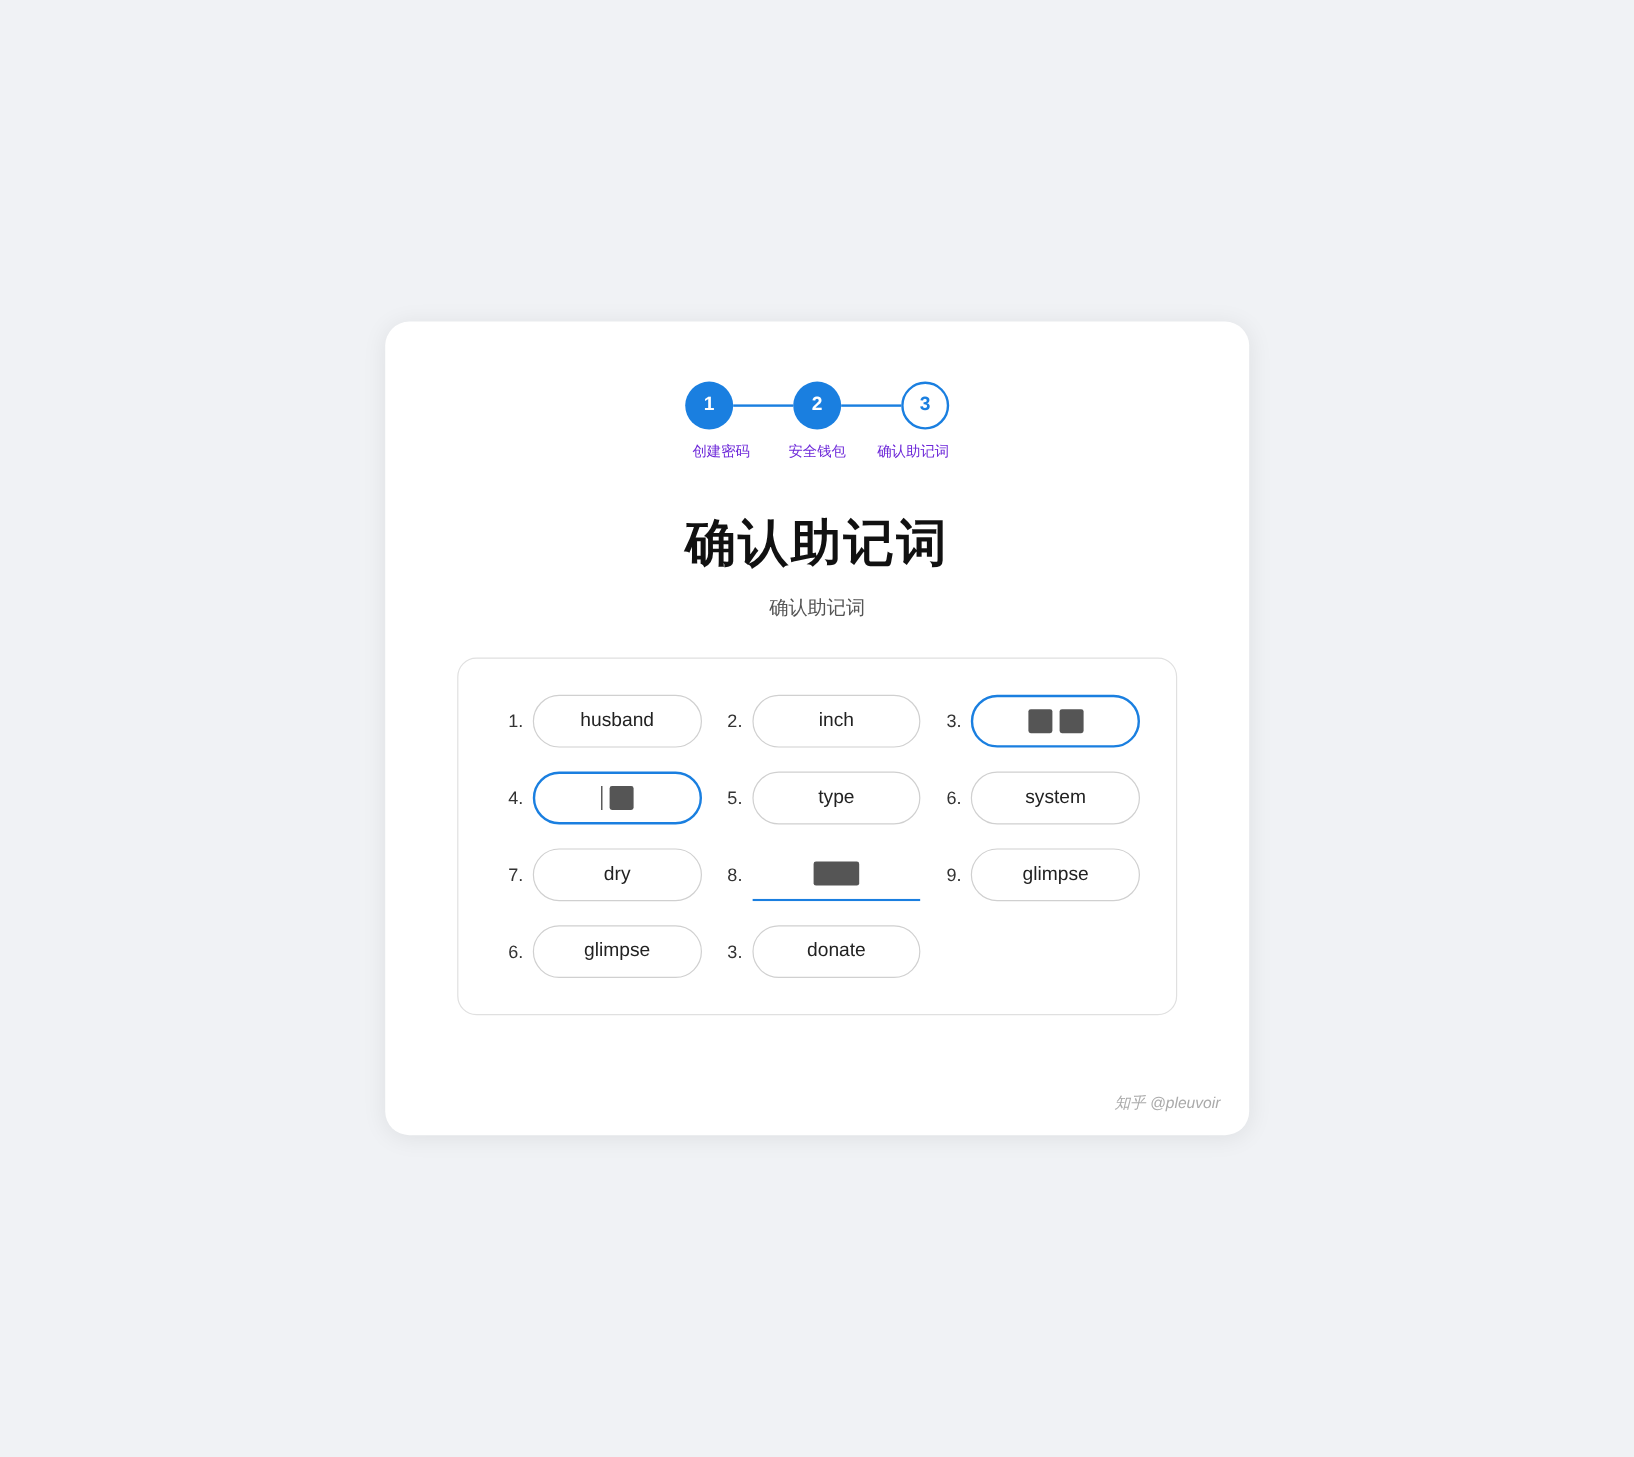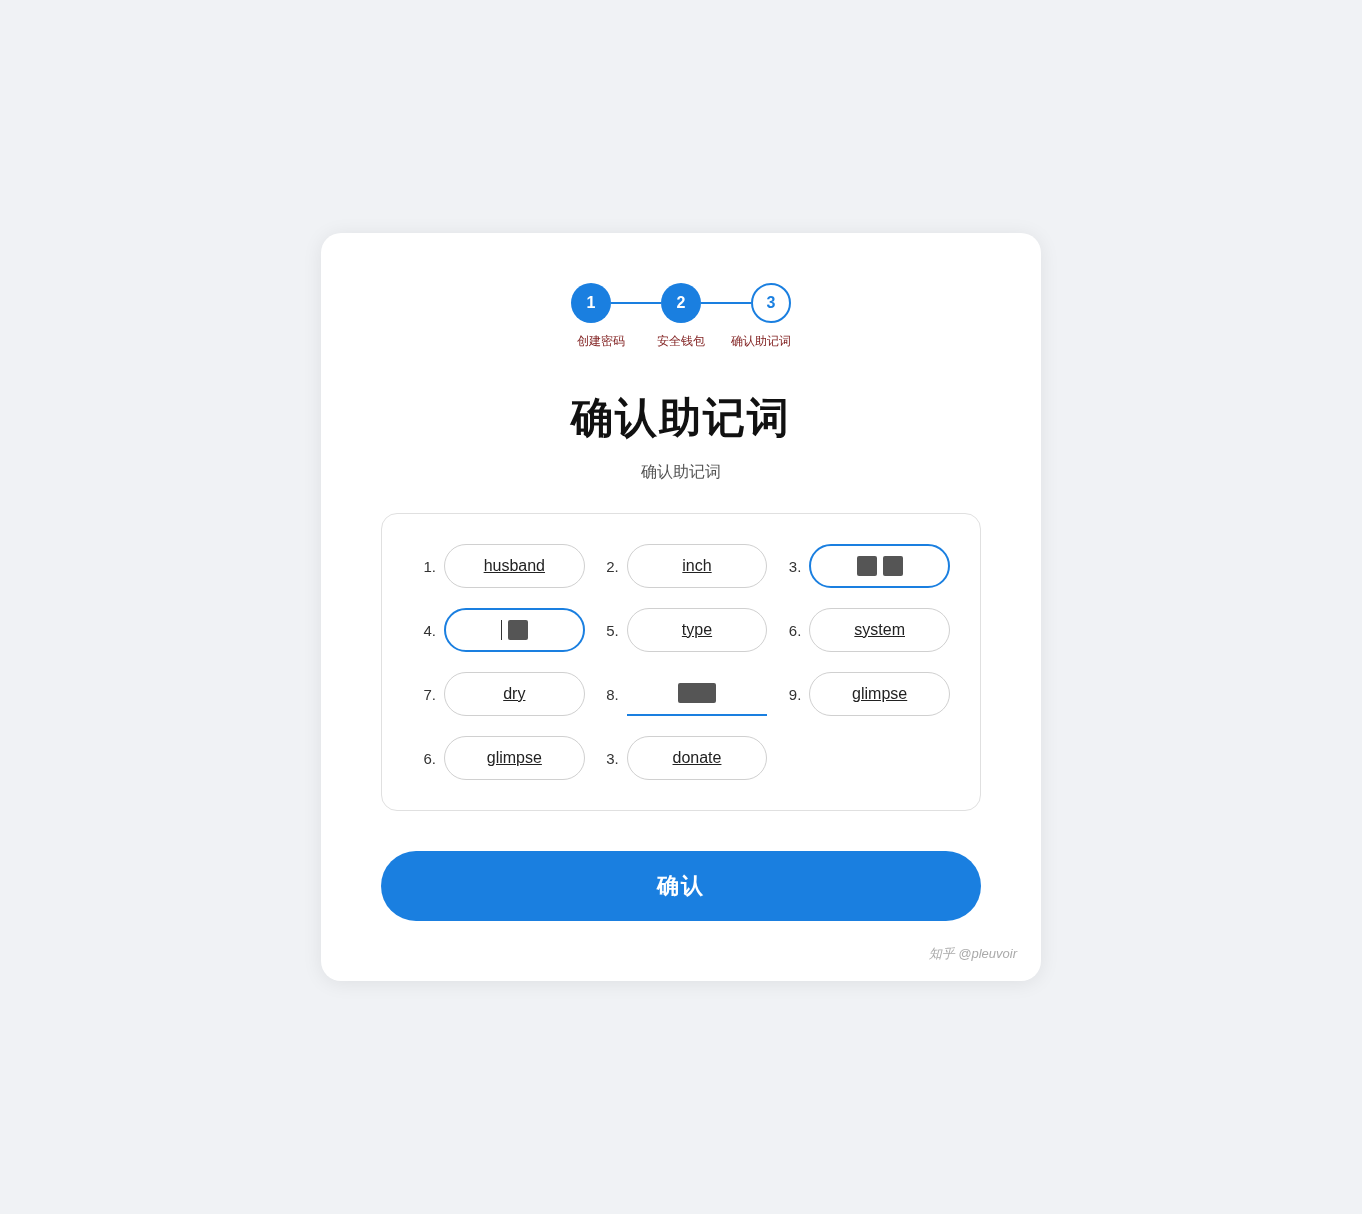--- a/index.html
+++ b/index.html
@@ -70,21 +70,21 @@
     }
 
     .stepper-labels {
       display: flex;
       margin-top: 10px;
       gap: 0;
     }
 
     .step-label {
       font-size: 12px;
-      color: #7f1d1d;
+      color: #6d28d9;
       text-align: center;
       width: 80px;
     }
 
     
     .main-title {
       font-size: 42px;
       font-weight: 900;
       text-align: center;
       color: #111;
@@ -133,21 +133,20 @@
       border: 1.5px solid #d0d0d0;
       padding: 9px 18px;
       font-size: 16px;
       color: #222;
       text-align: center;
       background: #fff;
       min-height: 44px;
       display: flex;
       align-items: center;
       justify-content: center;
-      text-decoration: underline;
     }
 
     .word-pill.selected-blue {
       border: 2.5px solid #1a7fe0;
       color: #333;
     }
 
     .word-pill.selected-blue-active {
       border: 2.5px solid #1a7fe0;
     }
@@ -309,17 +308,16 @@
 
 
       <div class="word-item">
         <span class="word-number">3.</span>
         <div class="word-pill">donate</div>
       </div>
 
     </div>
   </div>
 
-  <button class="confirm-btn">确认</button>
 
   <div class="watermark">知乎 @pleuvoir</div>
 
 </div>
 
 </body></html>

